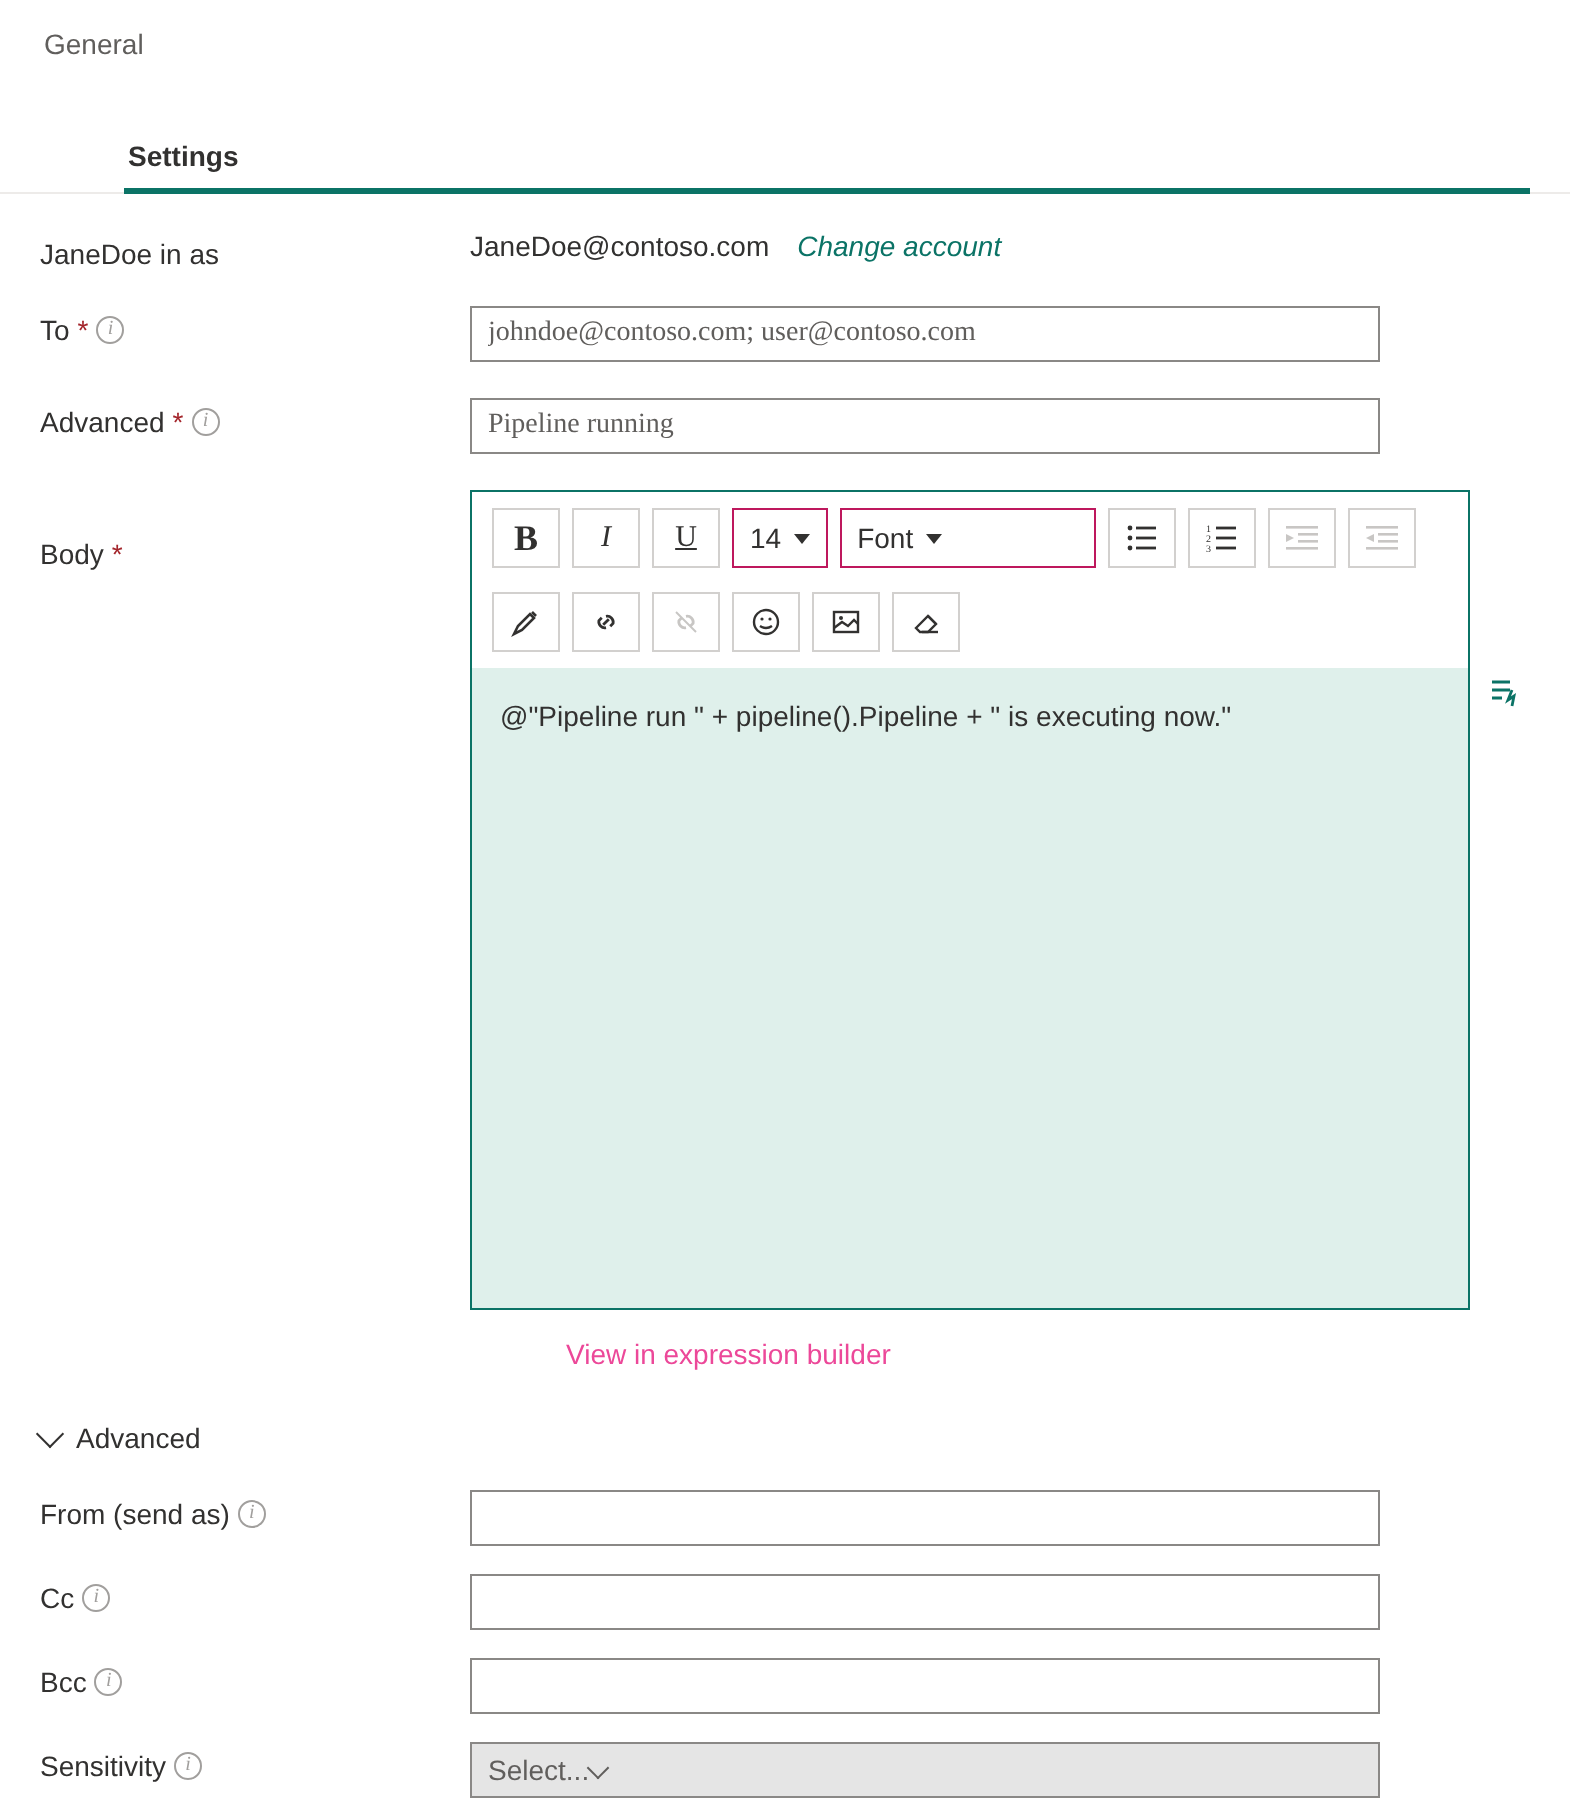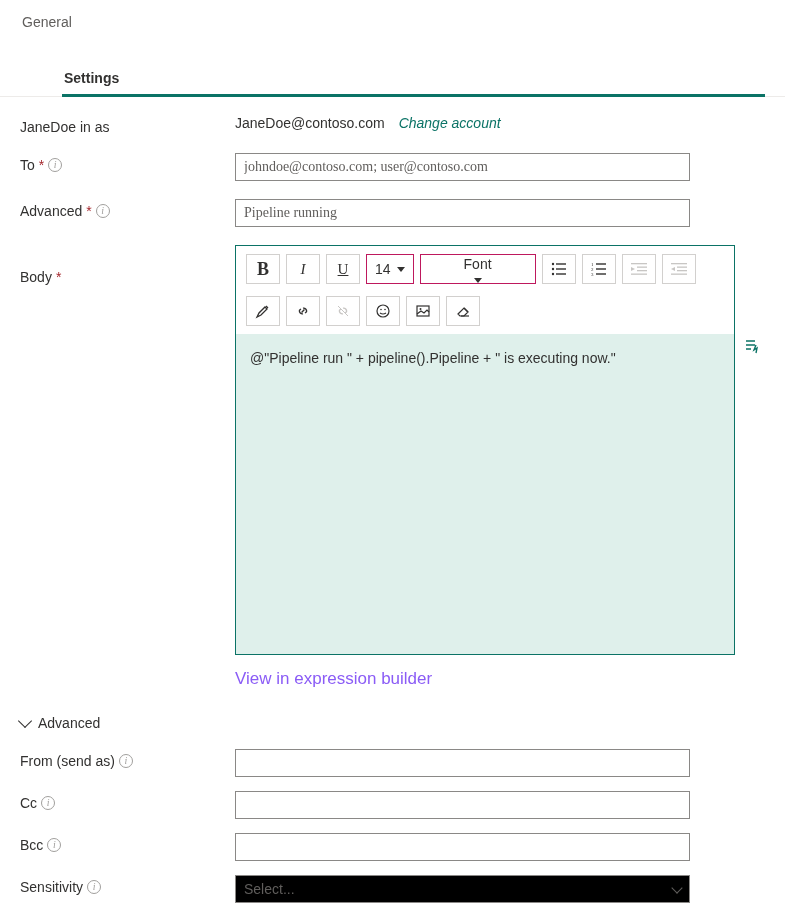--- a/index.html
+++ b/index.html
@@ -118,21 +118,21 @@
     border: 1px solid #be185d;
     background: #ffffff;
     display: inline-flex;
     align-items: center;
     padding: 0 8px;
     gap: 6px;
     cursor: pointer;
     font-family: "Segoe UI", sans-serif;
     font-size: 14px;
   }
-  .tsel.wide { width: 116px; justify-content: center; flex-direction: column; }
+  .tsel.wide { width: 128px; justify-content: flex-start; }
   .caret {
     width: 0; height: 0;
     border-left: 4px solid transparent;
     border-right: 4px solid transparent;
     border-top: 5px solid #323130;
   }
   .editor-body {
     padding: 16px 14px;
     min-height: 320px;
     color: #323130;
@@ -140,23 +140,24 @@
   .dyn-badge {
     position: absolute;
     right: -26px;
     top: 92px;
     color: #0b7366;
     font-size: 16px;
     cursor: pointer;
   }
   .sublink {
     margin-top: 14px;
-    color: #8b5cf6;
-    font-size: 17px;
-    cursor: pointer;
+    color: #ec4899;
+    font-size: 14px;
+    cursor: pointer;
+    margin-left: 48px;
   }
   .advanced-header {
     display: flex;
     align-items: center;
     gap: 8px;
     margin: 26px 0 18px 0;
     cursor: pointer;
   }
   .chevron {
     width: 10px; height: 10px;
@@ -164,25 +165,24 @@
     border-bottom: 1.5px solid #323130;
     transform: rotate(45deg);
     margin-top: -4px;
   }
   .select {
     width: 100%;
     height: 28px;
     border: 1px solid #8a8886;
     display: flex;
     align-items: center;
-    justify-content: space-between;
     padding: 0 8px;
     color: #605e5c;
     cursor: pointer;
-    background: #000000;
+    background: #e5e5e5;
   }
   .select .sel-caret {
     width: 8px; height: 8px;
     border-right: 1px solid #605e5c;
     border-bottom: 1px solid #605e5c;
     transform: rotate(45deg);
     margin-top: -3px;
   }
   svg { display: block; }
 </style>

